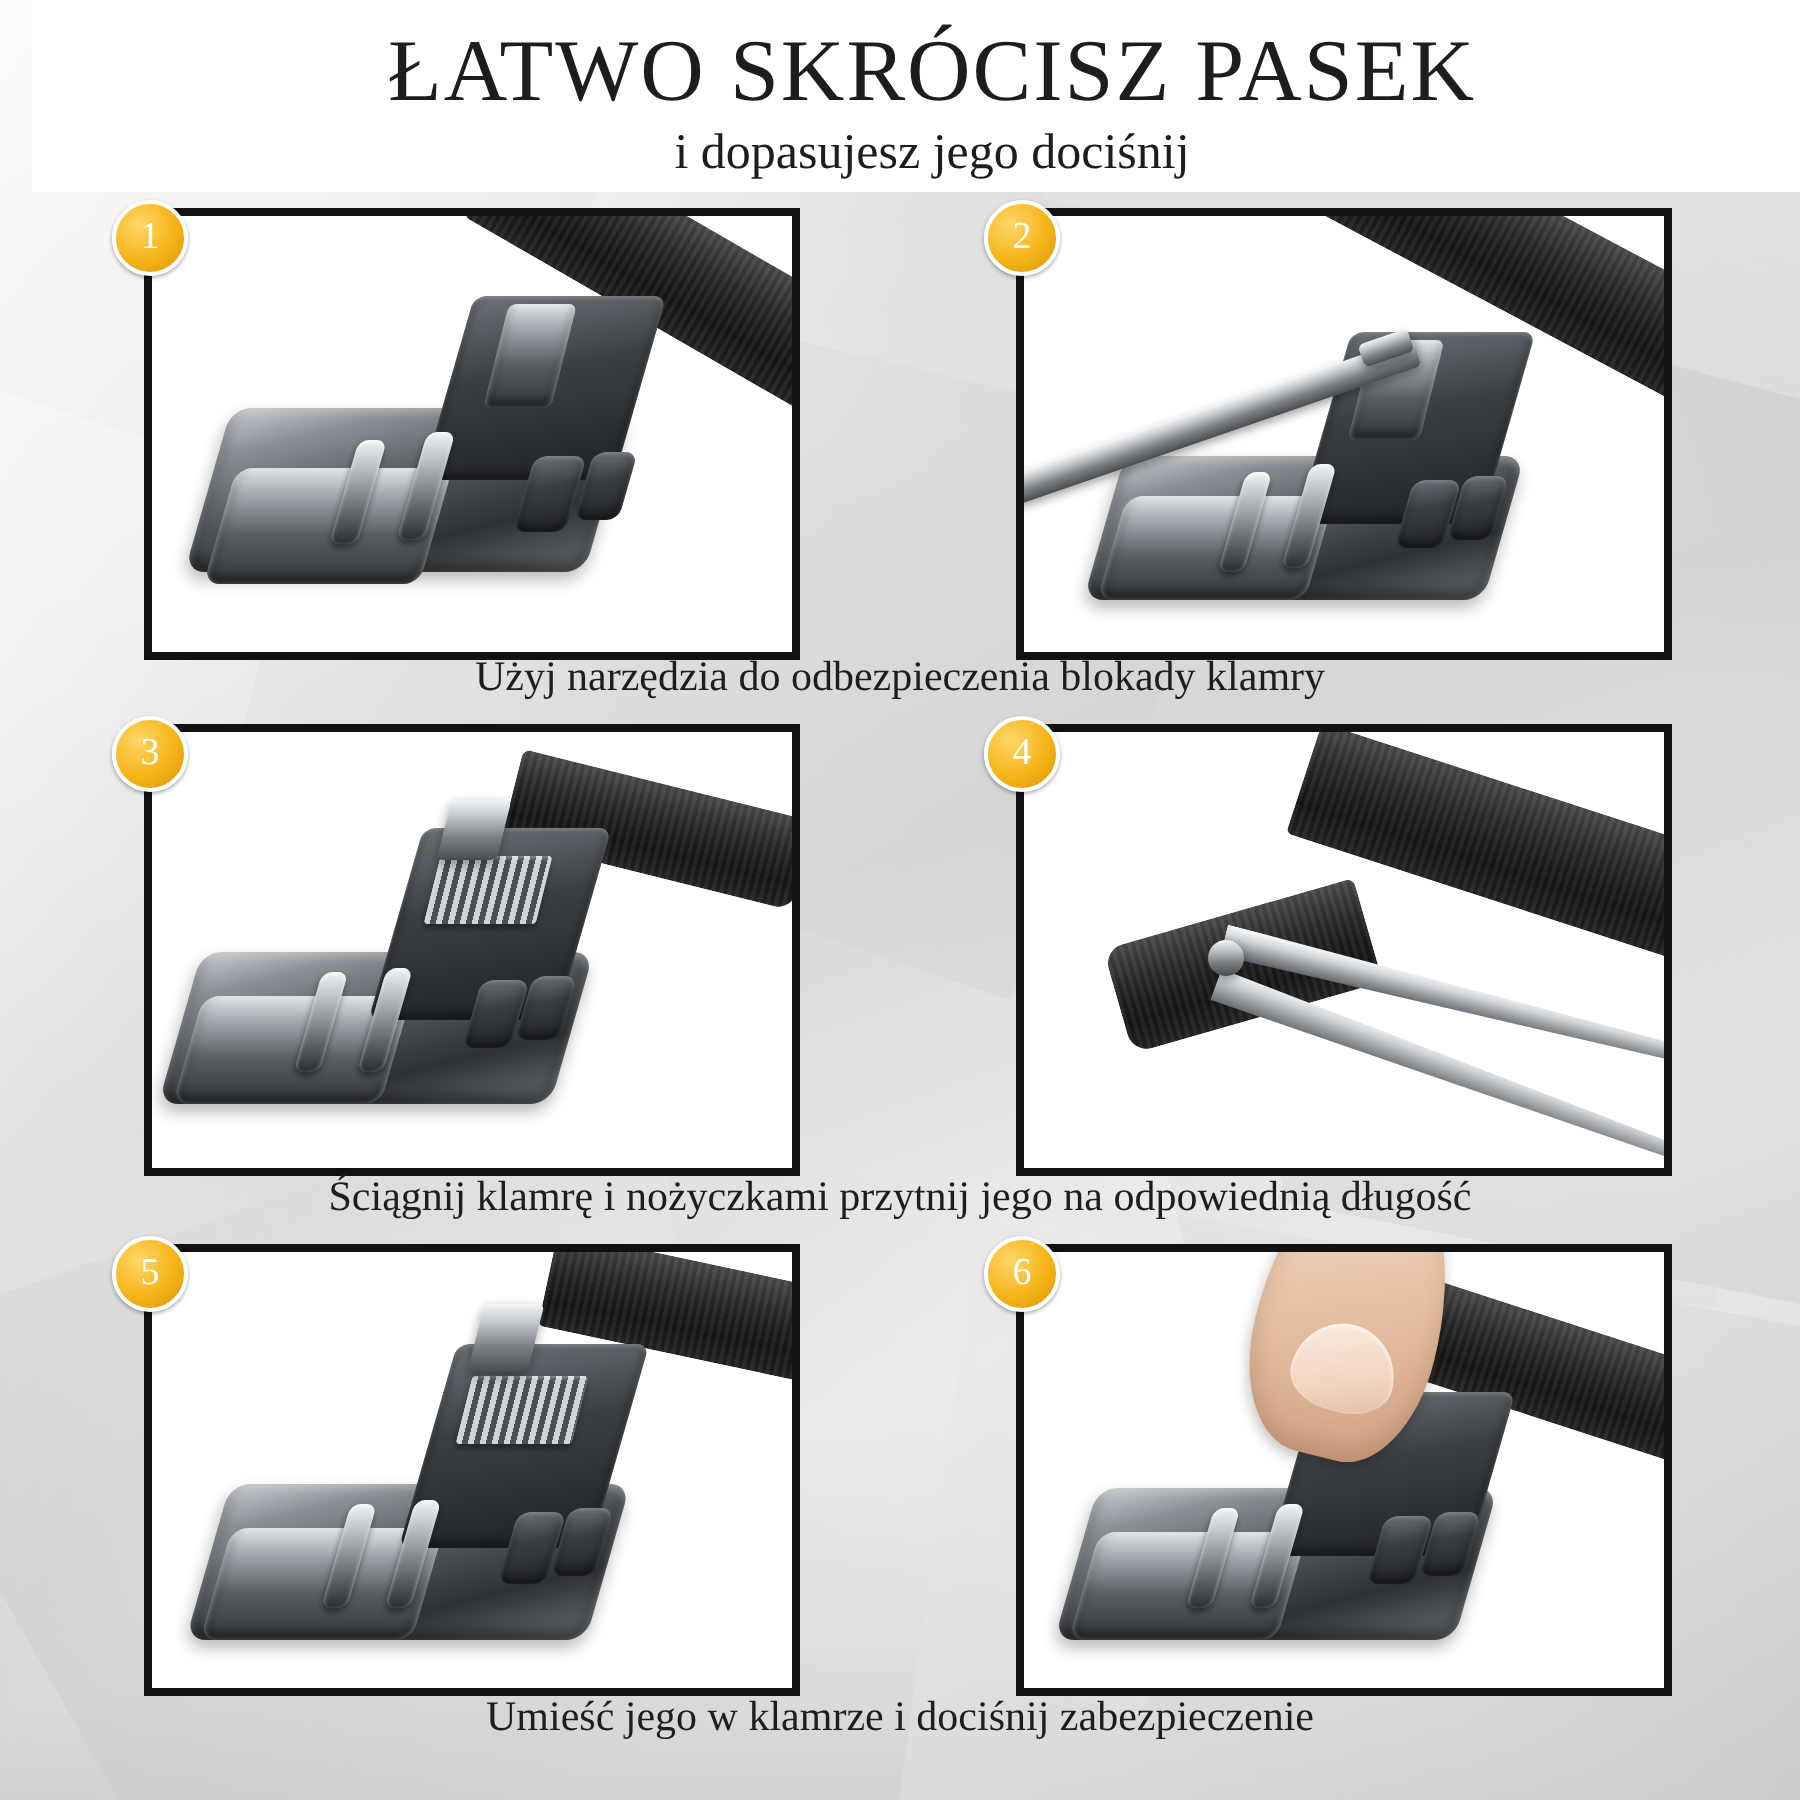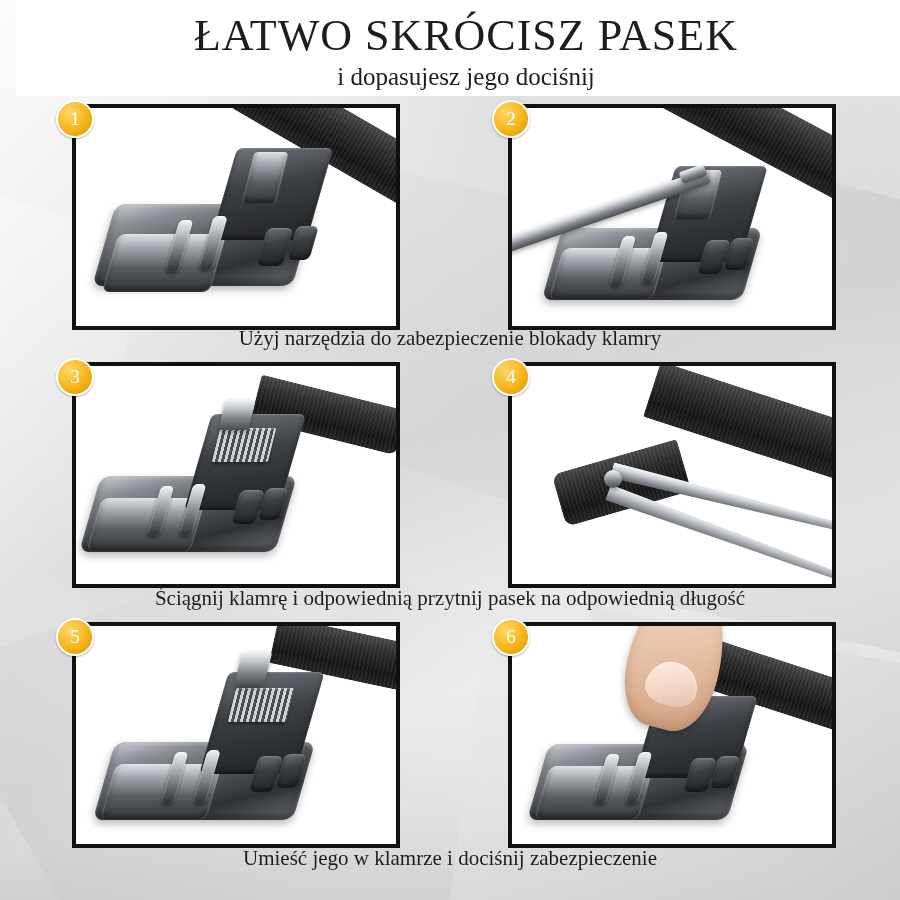--- a/index.html
+++ b/index.html
@@ -241,21 +241,21 @@
       <div class="bar" style="left:136px; top:124px; width:13px; height:52px; transform:skewX(-16deg);"></div>
       <div class="buckle-dark" style="left:190px; top:132px; width:24px; height:34px; transform:skewX(-16deg);"></div>
       <div class="buckle-dark" style="left:216px; top:130px; width:22px; height:32px; transform:skewX(-16deg);"></div>
 
       <div class="tool" style="left:-6px; top:130px; width:214px; height:15px; transform:rotate(-19deg); transform-origin:left center;"></div>
       <div class="tool" style="left:168px; top:60px; width:26px; height:12px; transform:rotate(-19deg);"></div>
     </div>
   </div>
   <div class="badge" style="left:492px; top:100px;">2</div>
 
-  <div class="caption" style="top:326px;">Użyj narzędzia do zabezpieczenie blokady klamry</div>
+  <div class="caption" style="top:326px;">Użyj narzędzia do odbezpieczenia blokady klamry</div>
 
   <div class="photo" style="left:72px; top:362px; width:320px; height:218px;">
     <div class="photo-inner">
 
       <div class="belt" style="left:178px; top:26px; width:150px; height:46px; transform:rotate(14deg); border-radius:4px 10px 10px 4px;"></div>
       <div class="buckle-body" style="left:14px; top:110px; width:196px; height:76px; transform:skewX(-16deg);"></div>
       <div class="buckle-plate" style="left:18px; top:132px; width:104px; height:54px; transform:skewX(-16deg);"></div>
       <div class="buckle-dark" style="left:122px; top:48px; width:94px; height:96px; transform:skewX(-16deg);"></div>
       <div class="teeth" style="left:140px; top:62px; width:56px; height:34px; transform:skewX(-14deg);"></div>
       <div class="tool" style="left:146px; top:34px; width:30px; height:30px; transform:skewX(-14deg);"></div>
@@ -272,21 +272,21 @@
       <div class="belt" style="left:140px; top:-6px; width:230px; height:58px; transform:rotate(18deg); transform-origin:left center;"></div>
       <div class="belt" style="left:42px; top:72px; width:130px; height:54px; transform:rotate(-16deg); transform-origin:right center; border-radius:10px 4px 4px 10px;"></div>
 
       <div class="scissor-blade" style="left:100px; top:96px; width:250px; height:16px; transform:rotate(14deg); transform-origin:left center; clip-path: polygon(0 0, 100% 26%, 100% 74%, 0 100%);"></div>
       <div class="scissor-blade" style="left:96px; top:116px; width:250px; height:20px; transform:rotate(20deg); transform-origin:left center; clip-path: polygon(0 10%, 100% 34%, 100% 70%, 0 92%);"></div>
       <div class="tool" style="left:92px; top:104px; width:18px; height:18px; border-radius:50%;"></div>
     </div>
   </div>
   <div class="badge" style="left:492px; top:358px;">4</div>
 
-  <div class="caption" style="top:586px;">Ściągnij klamrę i odpowiednią przytnij pasek na odpowiednią długość</div>
+  <div class="caption" style="top:586px;">Ściągnij klamrę i nożyczkami przytnij jego na odpowiednią długość</div>
 
   <div class="photo" style="left:72px; top:622px; width:320px; height:218px;">
     <div class="photo-inner">
       <div class="belt" style="left:196px; top:8px; width:180px; height:48px; transform:rotate(12deg);"></div>
       <div class="buckle-body" style="left:28px; top:116px; width:200px; height:78px; transform:skewX(-16deg);"></div>
       <div class="buckle-plate" style="left:32px; top:138px; width:106px; height:56px; transform:skewX(-16deg);"></div>
       <div class="buckle-dark" style="left:138px; top:46px; width:96px; height:102px; transform:skewX(-16deg);"></div>
       <div class="teeth" style="left:156px; top:62px; width:58px; height:34px; transform:skewX(-14deg);"></div>
       <div class="tool" style="left:162px; top:26px; width:30px; height:34px; transform:skewX(-14deg);"></div>
       <div class="bar" style="left:92px; top:126px; width:13px; height:52px; transform:skewX(-16deg);"></div>

